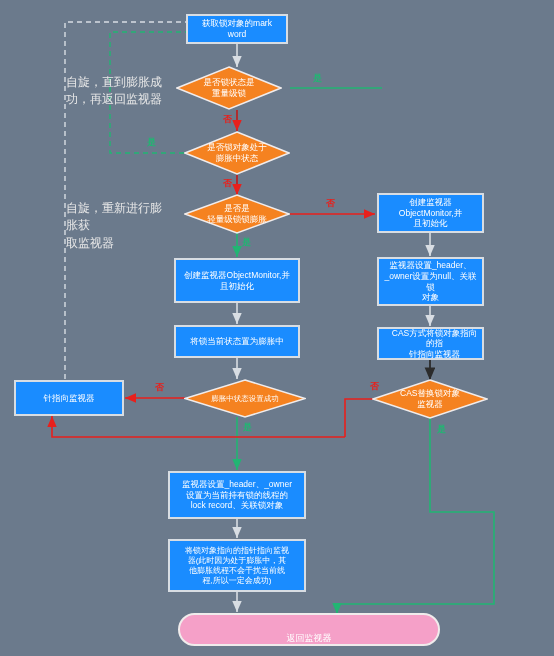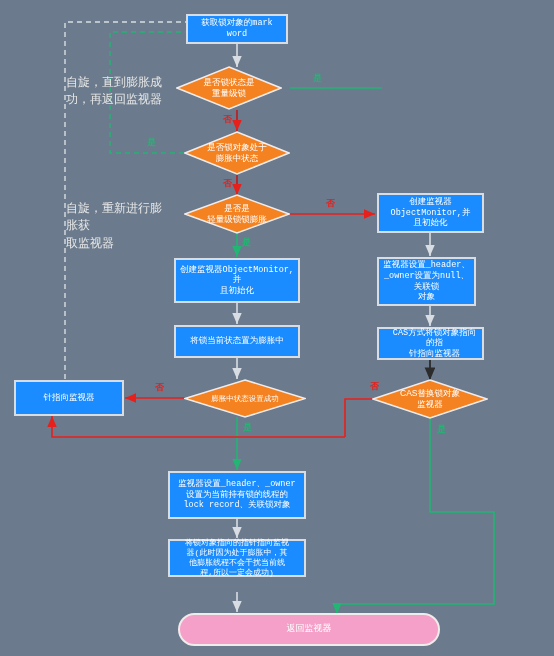--- a/index.html
+++ b/index.html
@@ -1,21 +1,21 @@
 <!DOCTYPE html>
 <html><head>
 <meta charset="utf-8">
 <style>
   html,body{margin:0;padding:0;background:#6b7a8c;}
   body{width:554px;height:656px;position:relative;overflow:hidden;
        font-family:"Liberation Sans","DejaVu Sans",sans-serif;}
   #canvas{position:absolute;left:0;top:0;width:554px;height:656px;}
   svg.lines{position:absolute;left:0;top:0;width:554px;height:656px;pointer-events:none;}
   .node{position:absolute;box-sizing:border-box;display:flex;align-items:center;
-        justify-content:center;text-align:center;color:#ffffff;line-height:1.25;font-family:Liberation Mono, monospace;}
+        justify-content:center;text-align:center;color:#ffffff;line-height:1.25;}
   .rect{background:#1a8cff;border:2px solid #d8dde3;font-size:8.5px;padding:2px 4px;}
   .diamond-wrap{position:absolute;}
   .diamond-wrap svg{position:absolute;left:0;top:0;}
   .diamond-label{position:absolute;left:0;top:0;width:100%;height:100%;
         display:flex;align-items:center;justify-content:center;text-align:center;
         color:#ffffff;font-size:8.5px;line-height:1.25;}
   .pill{background:#f5a0c8;border:2px solid #f0ecec;border-radius:18px;
         color:#ffffff;font-size:9px;}
   .edge-label{position:absolute;font-size:9px;font-weight:bold;}
   .lbl-red{color:#e8201c;}
@@ -131,44 +131,44 @@
   </div>
 
   <div class="node rect" style="left:14px;top:380px;width:110px;height:36px;">
     <span>针指向监视器</span>
   </div>
 
   <div class="node rect" style="left:377px;top:193px;width:107px;height:40px;">
     <span>创建监视器ObjectMonitor,并<br>且初始化</span>
   </div>
 
-  <div class="node rect" style="left:377px;top:257px;width:99px;height:49px;">
+  <div class="node rect" style="left:377px;top:257px;width:107px;height:49px;">
     <span>监视器设置_header、<br>_owner设置为null、关联锁<br>对象</span>
   </div>
 
   <div class="node rect" style="left:377px;top:327px;width:107px;height:33px;padding-left:12px;">
     <span>CAS方式将锁对象指向的指<br>针指向监视器</span>
   </div>
 
   <div class="diamond-wrap" style="left:372px;top:379px;width:116px;height:40px;">
     <svg width="116" height="40">
       <polygon points="58,1 115,20 58,39 1,20" fill="#f58220" stroke="#f0ecec" stroke-width="1.5"></polygon>
     </svg>
     <div class="diamond-label">CAS替换锁对象<br>监视器</div>
   </div>
 
   <div class="node rect" style="left:168px;top:471px;width:138px;height:48px;">
     <span>监视器设置_header、_owner<br>设置为当前持有锁的线程的<br>lock record、关联锁对象</span>
   </div>
 
-  <div class="node rect" style="left:168px;top:539px;width:138px;height:38px;">
+  <div class="node rect" style="left:168px;top:539px;width:138px;height:53px;">
     <span style="font-size:8px;">将锁对象指向的指针指向监视<br>器(此时因为处于膨胀中，其<br>他膨胀线程不会干扰当前线<br>程,所以一定会成功)</span>
   </div>
 
-  <div class="node pill" style="left:178px;top:613px;width:262px;height:33px;">
+  <div class="node pill" style="left:178px;top:613px;width:262px;height:33px;align-items:flex-end;">
     <span>返回监视器</span>
   </div>
 
   <div class="edge-label lbl-green" style="left:313px;top:72px;">是</div>
   <div class="edge-label lbl-red" style="left:223px;top:113px;">否</div>
 
   <div class="edge-label lbl-green" style="left:147px;top:136px;">是</div>
   <div class="edge-label lbl-red" style="left:223px;top:177px;">否</div>
 
   <div class="edge-label lbl-red" style="left:326px;top:197px;">否</div>

